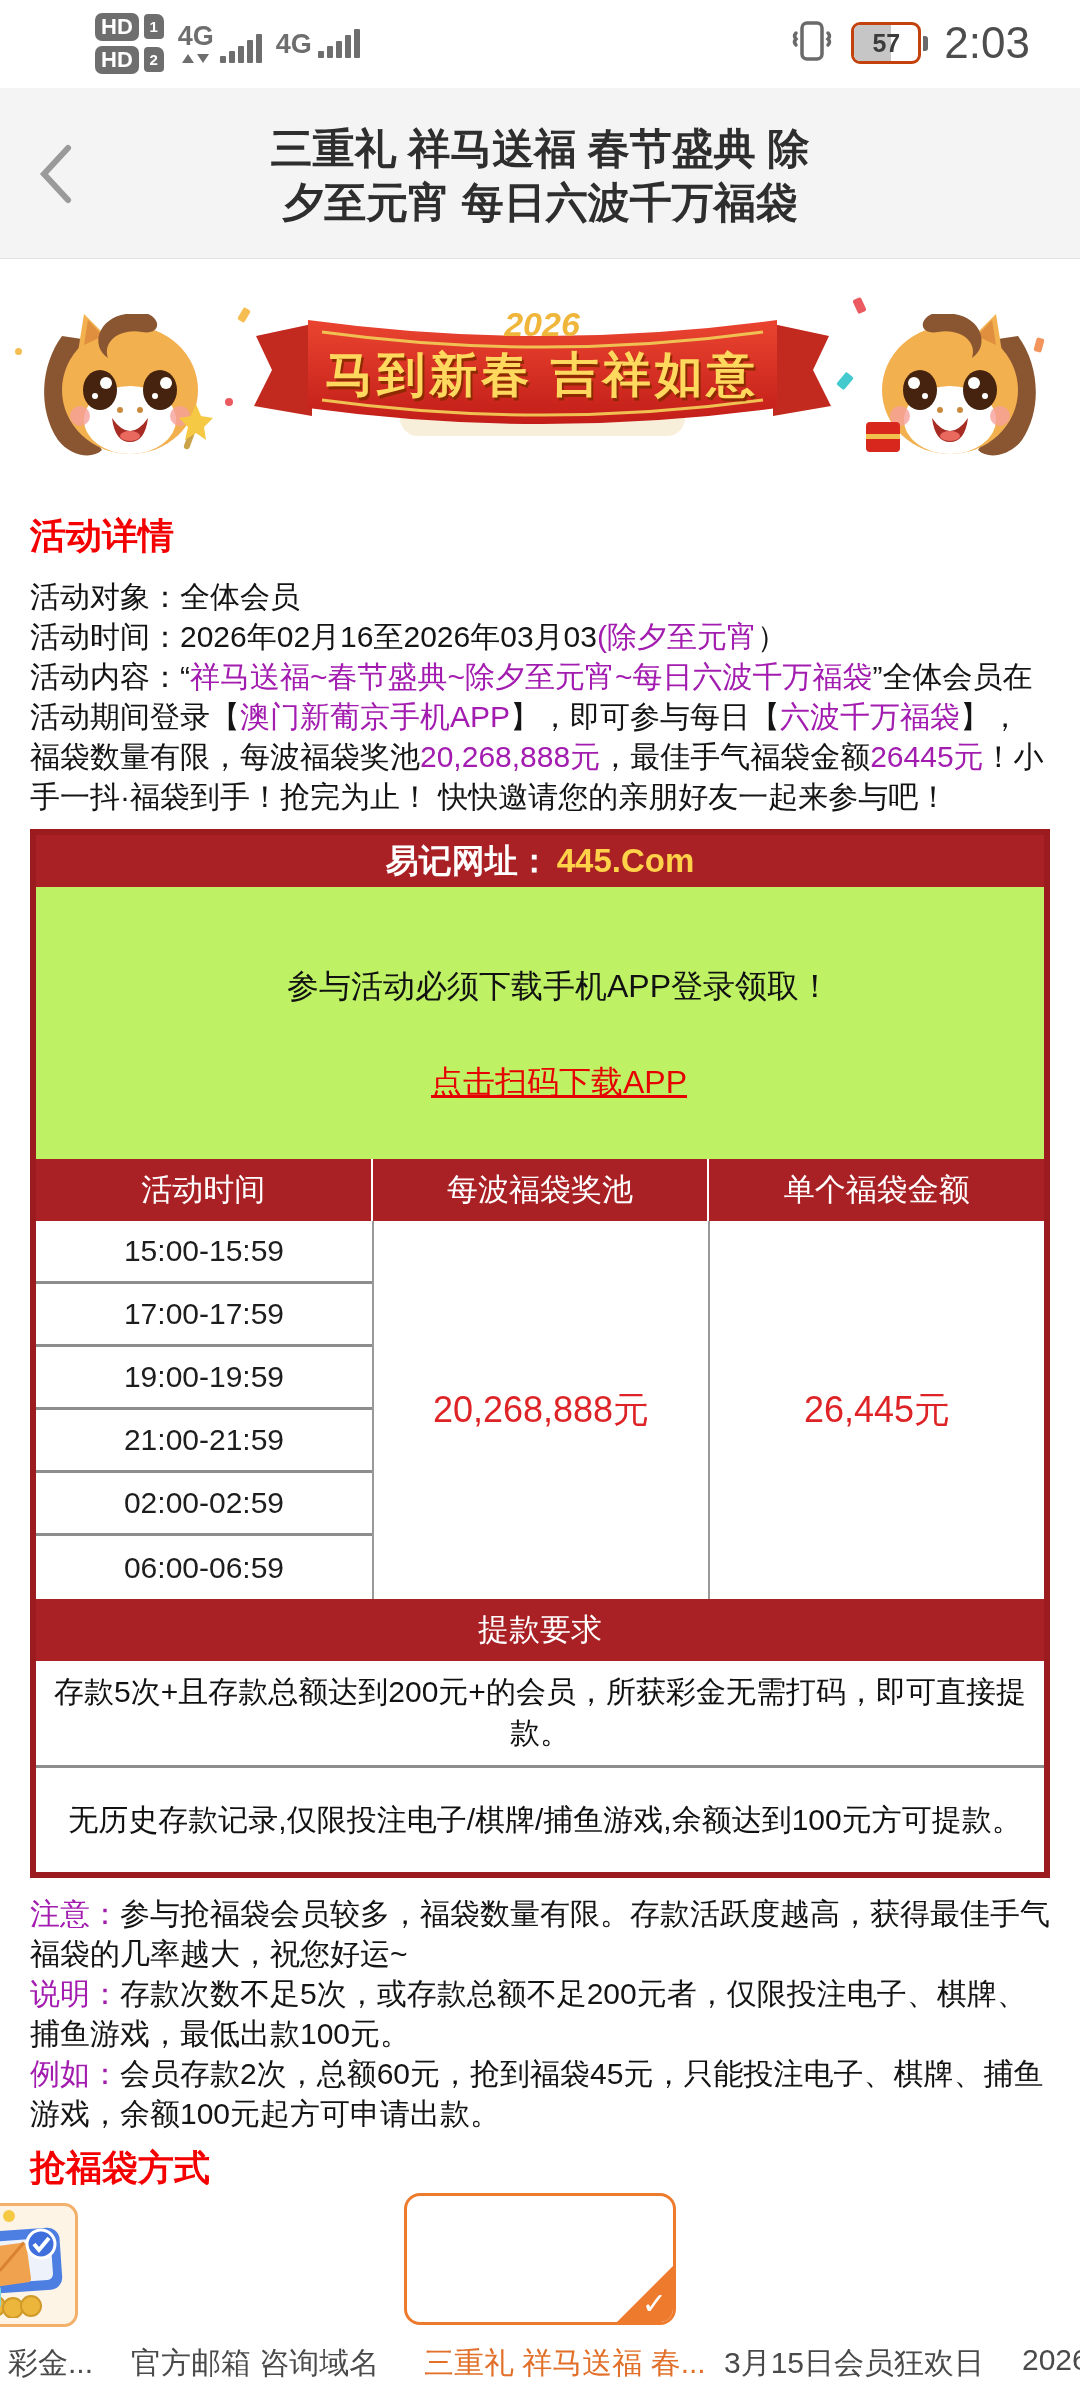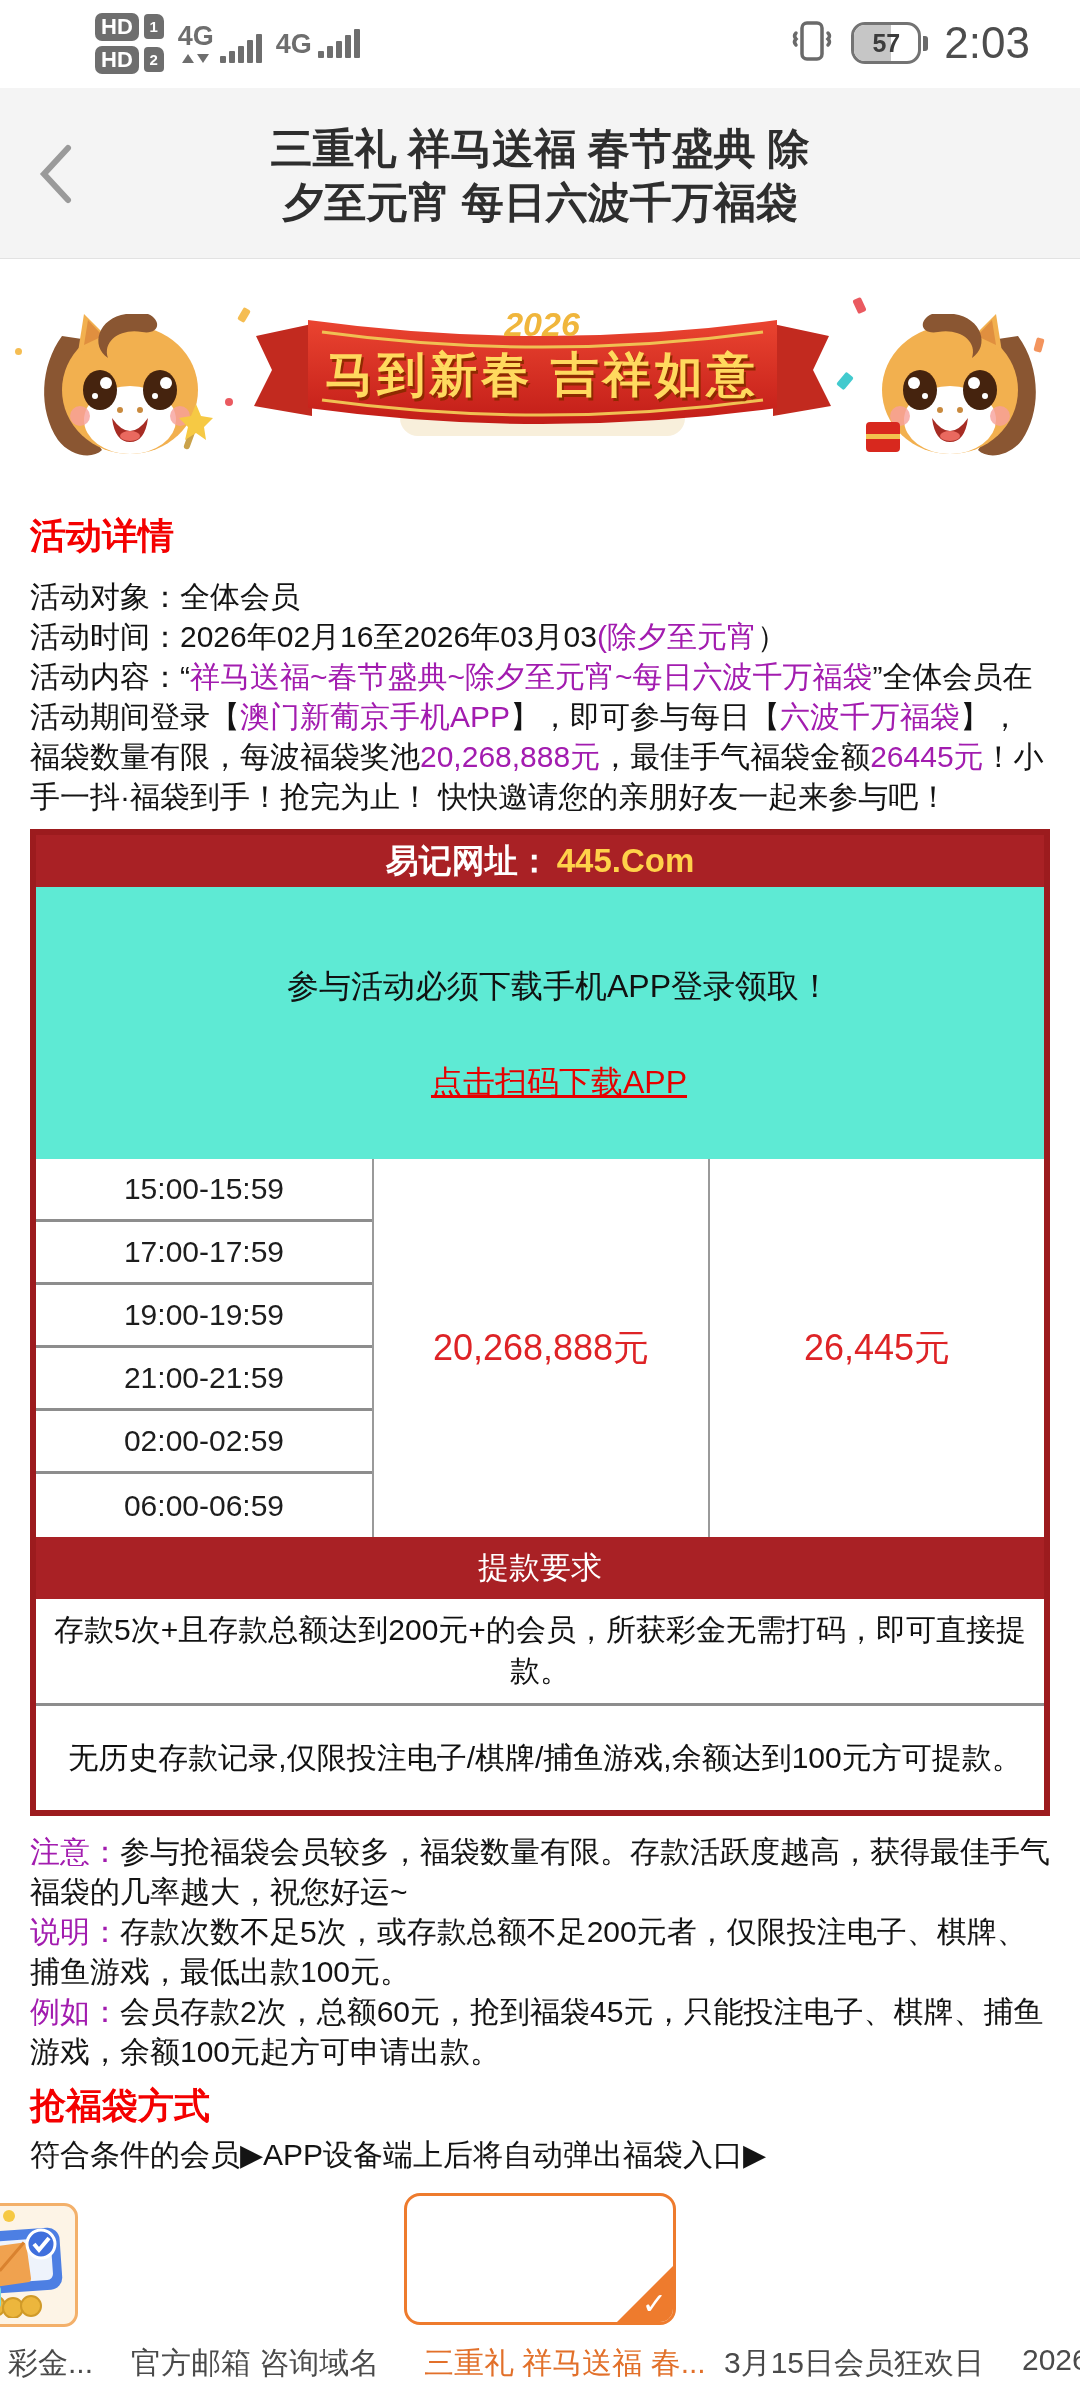--- a/index.html
+++ b/index.html
@@ -18,21 +18,21 @@
   .net{display:flex;align-items:flex-end;gap:6px;}
   .net-txt{display:flex;flex-direction:column;align-items:center;line-height:1;}
   .net-g{font-size:27px;font-weight:bold;color:#6e6e6e;}
   .arrows{display:flex;gap:3px;margin-top:4px;}
   .tri-up{width:0;height:0;border-left:6px solid transparent;border-right:6px solid transparent;border-bottom:9px solid #6e6e6e;}
   .tri-dn{width:0;height:0;border-left:6px solid transparent;border-right:6px solid transparent;border-top:9px solid #6e6e6e;}
   .bars{display:flex;align-items:flex-end;gap:3px;height:30px;}
   .bars i{display:block;width:6px;background:#6e6e6e;border-radius:1px;}
   .sb-right{margin-left:auto;display:flex;align-items:center;gap:16px;}
   .battery{position:relative;display:flex;align-items:center;}
-  .bat-body{position:relative;width:64px;height:36px;border:3px solid #737373;border-radius:14px;overflow:hidden;background:#fff;}
+  .bat-body{position:relative;width:64px;height:36px;border:3px solid #c2410c;border-radius:9px;overflow:hidden;background:#fff;}
   .bat-fill{position:absolute;left:0;top:0;bottom:0;background:#c6c6c6;}
   .bat-num{position:absolute;inset:0;display:flex;align-items:center;justify-content:center;
     font-size:25px;font-weight:bold;color:#3c3c3c;}
   .bat-nub{width:5px;height:15px;background:#6a6a6a;border-radius:0 3px 3px 0;margin-left:2px;}
   .sb-time{font-size:44px;color:#4d4d4d;}
   
   .app-header{position:absolute;top:88px;left:0;right:0;height:170px;background:#f4f4f4;
     border-bottom:1px solid #e2e2e2;}
   .back-btn{position:absolute;left:28px;top:46px;width:56px;height:80px;}
   .hdr-title{padding-top:34px;text-align:center;font-size:42px;line-height:54px;font-weight:600;color:#2e2e2e;}
@@ -48,21 +48,21 @@
   .detail-heading{font-size:36px;font-weight:bold;color:#f40000;margin:14px 0 16px;}
   .tline{font-size:30px;line-height:40px;color:#141414;margin:0;}
   .seg-r{color:#a21caf;}
   .seg-k{color:#141414;}
   
   .promo-box{margin-top:12px;border:6px solid #9c1b1e;}
   .url-bar{height:52px;background:#a92125;display:flex;align-items:center;justify-content:center;
     font-size:33px;font-weight:bold;}
   .url-label{color:#fff;}
   .url-value{color:#ffd24a;margin-left:6px;}
-  .app-area{height:272px;background:#5eead4;text-align:center;padding-left:38px;}
+  .app-area{height:272px;background:#bef264;text-align:center;padding-left:38px;}
   .app-req{padding-top:78px;font-size:32px;color:#111;}
   .dl-link{display:inline-block;margin-top:52px;font-size:32px;color:#e60000;text-decoration:underline;}
   .sch-header{display:grid;grid-template-columns:1fr 1fr 1fr;gap:2px;background:#fff;}
   .sch-header div{background:#a92125;height:62px;display:flex;align-items:center;justify-content:center;
     color:#fff;font-size:31px;}
   .sch-body{display:grid;grid-template-columns:1fr 1fr 1fr;}
   .sch-times .trow{box-sizing:border-box;height:63px;display:flex;align-items:center;justify-content:center;
     font-size:30px;color:#1d1d1d;border-bottom:3px solid #8d8d8d;}
   .sch-times .trow:last-child{border-bottom:none;}
   .sch-pool,.sch-per{border-left:2px solid #9a9a9a;display:flex;align-items:center;justify-content:center;
@@ -254,20 +254,25 @@
 
     <div class="promo-box">
       <div class="url-bar">
         <span class="url-label">易记网址：</span>
         <span class="url-value">445.Com</span>
       </div>
       <div class="app-area">
         <div class="app-req">参与活动必须下载手机APP登录领取！</div>
         <a class="dl-link">点击扫码下载APP</a>
       </div>
+      <div class="sch-header">
+        <div>活动时间</div>
+        <div>每波福袋奖池</div>
+        <div>单个福袋金额</div>
+      </div>
       <div class="sch-body">
         <div class="sch-times">
           <div class="trow">15:00-15:59</div>
           <div class="trow">17:00-17:59</div>
           <div class="trow">19:00-19:59</div>
           <div class="trow">21:00-21:59</div>
           <div class="trow">02:00-02:59</div>
           <div class="trow">06:00-06:59</div>
         </div>
         <div class="sch-pool">20,268,888元</div>

